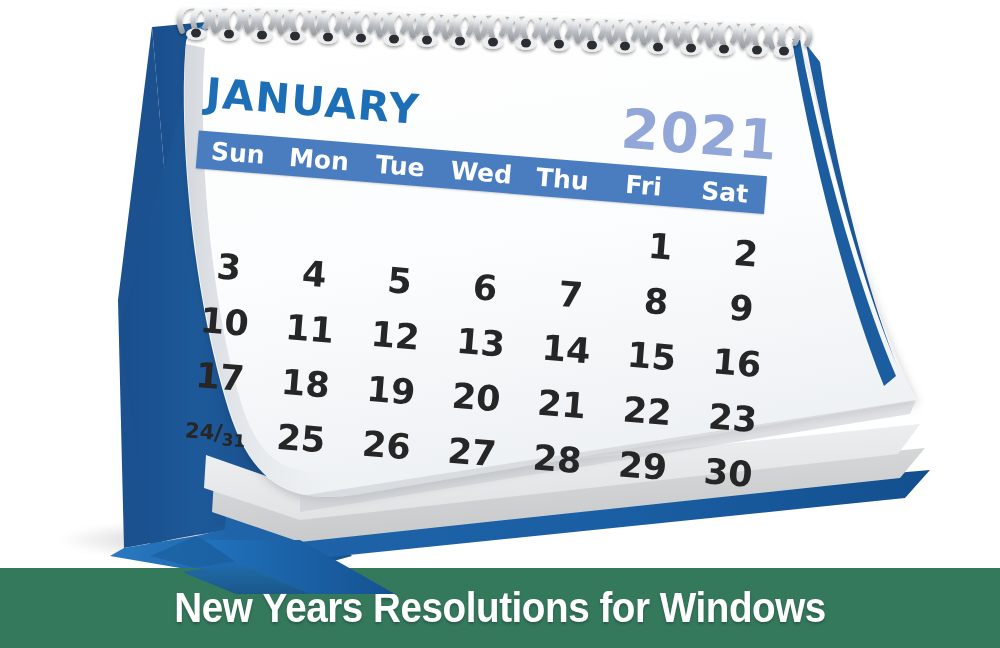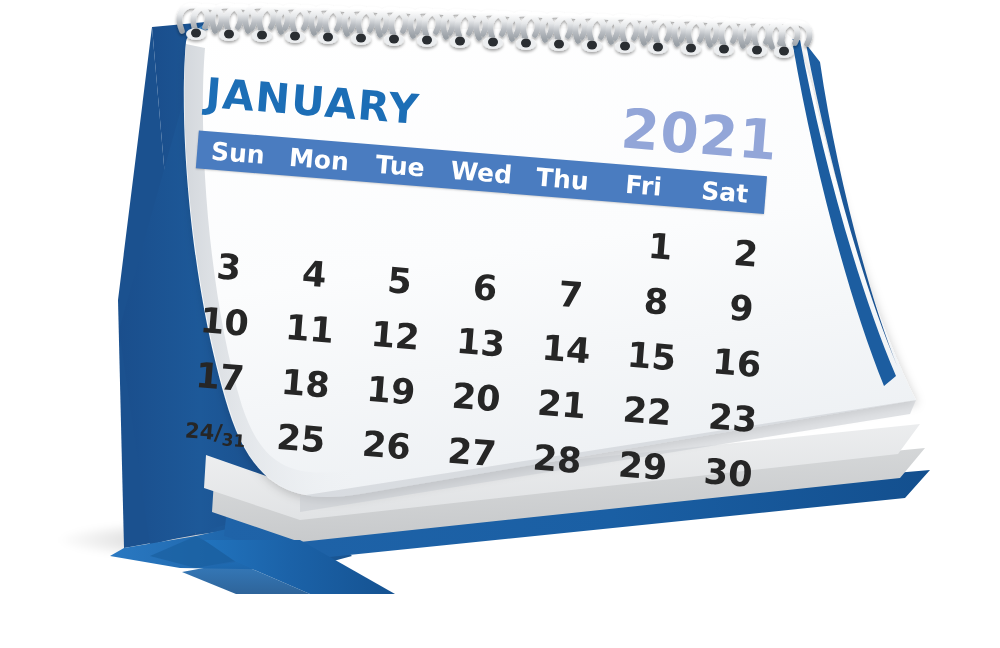--- a/index.html
+++ b/index.html
@@ -467,20 +467,23 @@
       <span class="day dual"><span class="d24">24</span><span class="slash">/</span><span class="d31">31</span></span>
       <span class="day">25</span>
       <span class="day">26</span>
       <span class="day">27</span>
       <span class="day">28</span>
       <span class="day">29</span>
       <span class="day">30</span>
     </div>
   </div>
 
+  <div class="banner">
+    <span class="banner-text">New Years Resolutions for Windows</span>
+  </div>
 
   <svg class="easel-overlap" width="1000" height="108" viewBox="0 0 1000 108">
     <defs>
       <linearGradient id="footOver" x1="0" y1="0" x2="1" y2="0">
         <stop offset="0%" stop-color="#2173bd"></stop>
         <stop offset="45%" stop-color="#1b62a8"></stop>
         <stop offset="100%" stop-color="#155291"></stop>
       </linearGradient>
       <linearGradient id="footOver2" x1="0" y1="0" x2="0" y2="1">
         <stop offset="0%" stop-color="#1f6cb4"></stop>

